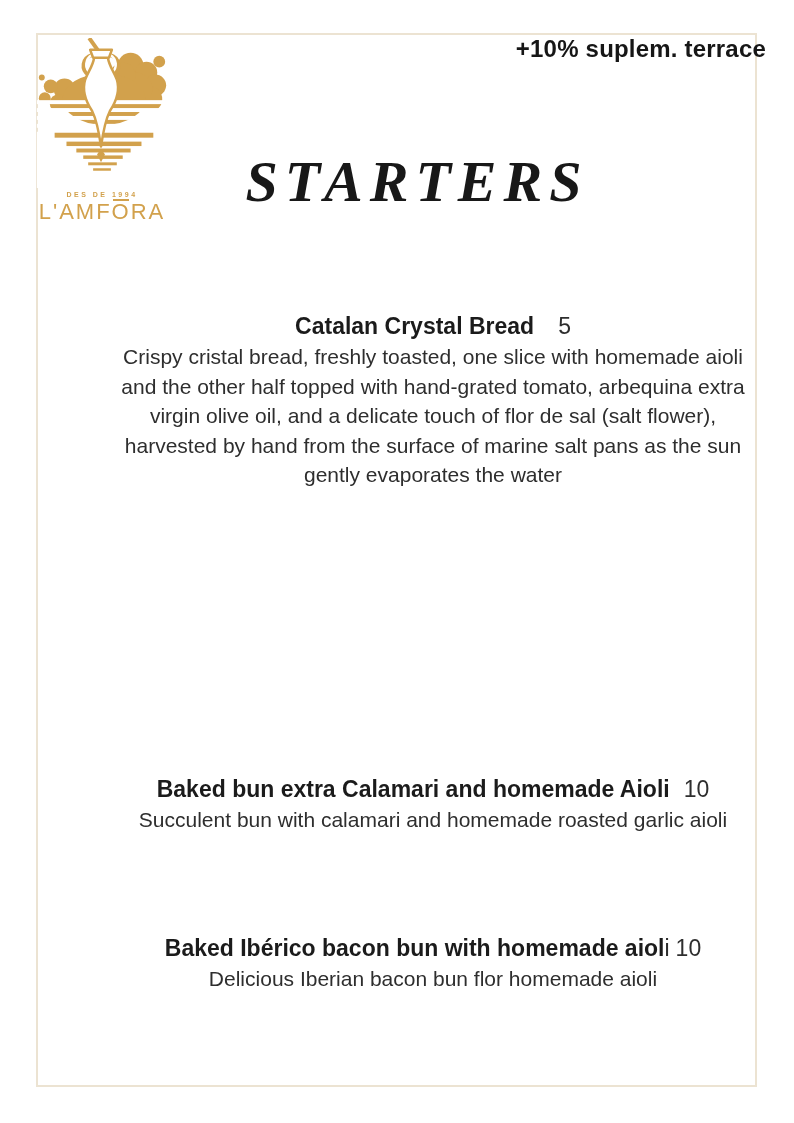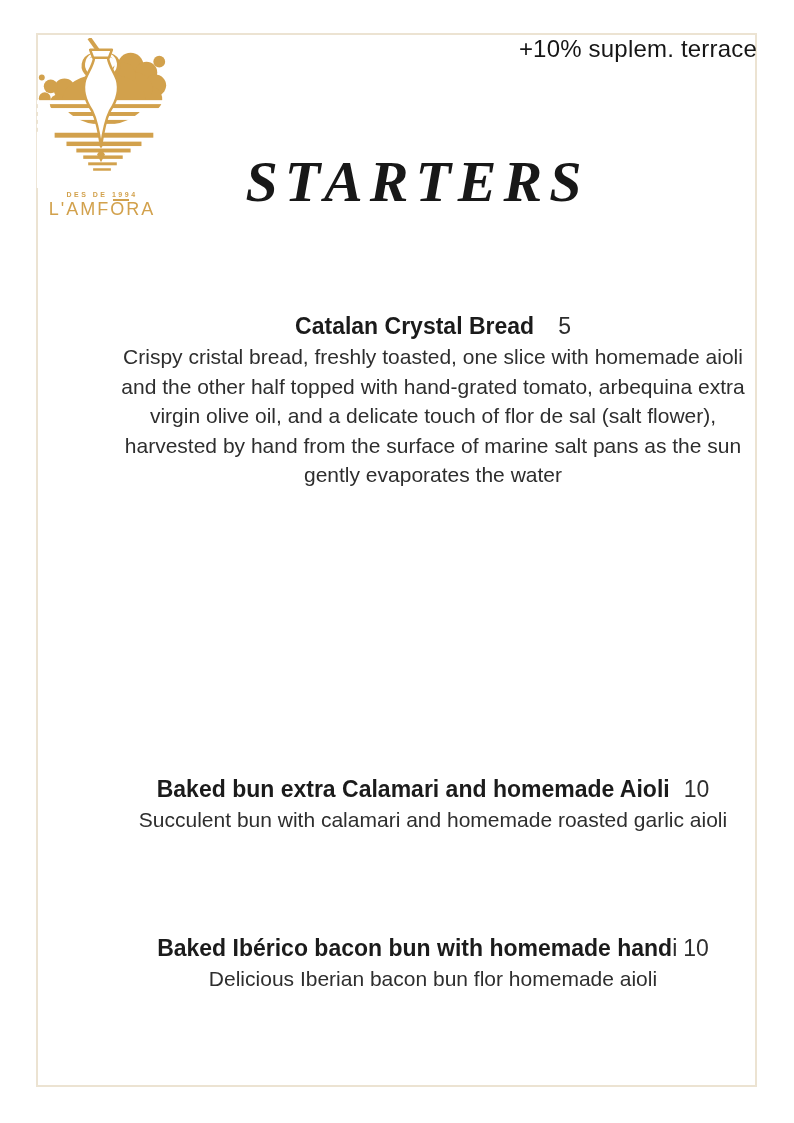--- a/index.html
+++ b/index.html
@@ -12,22 +12,22 @@
   }
   .border-frame{
     position:absolute;
     left:36px;top:33px;
     width:717px;height:1050px;
     border:2px solid #ece3d2;
     pointer-events:none;
   }
   .terrace-note{
     position:absolute;
-    top:35px;right:37px;
-    font-size:24px;font-weight:400;
+    top:35px;right:28px;
+    font-size:24px;font-weight:700;
     color:#161616;
     letter-spacing:0.2px;
     white-space:pre;
   }
   
   .logo{
     position:absolute;
     left:36px;top:38px;
     width:132px;
     text-align:center;
@@ -37,21 +37,21 @@
     margin-top:3px;
     font-size:7px;
     font-weight:700;
     letter-spacing:2.5px;
     color:#d2a14c;
     white-space:pre;
   }
   .logo-name{
     position:relative;
     margin-top:1px;
-    font-size:18px;
+    font-size:22px;
     font-weight:400;
     letter-spacing:2px;
     color:#d2a14c;
     white-space:pre;
   }
   .o-macron{
     position:absolute;
     left:77px;top:0px;
     width:16px;height:2px;
     background:#d2a14c;
@@ -180,17 +180,17 @@
 
   <section class="menu-item item-2">
   </section>
 
   <section class="menu-item item-3">
     <div class="item-title"><span class="item-name">Baked bun extra Calamari and homemade Aioli</span><span class="item-name-tail"></span><span class="item-price">10</span></div>
     <div class="item-desc">Succulent bun with calamari and homemade roasted garlic aioli</div>
   </section>
 
   <section class="menu-item item-4">
-    <div class="item-title"><span class="item-name">Baked Ibérico bacon bun with homemade hand</span><span class="item-name-tail">i</span><span class="item-price">10</span></div>
+    <div class="item-title"><span class="item-name">Baked Ibérico bacon bun with homemade aiol</span><span class="item-name-tail">i</span><span class="item-price">10</span></div>
     <div class="item-desc">Delicious Iberian bacon bun flor homemade aioli</div>
   </section>
 
 </div>
 
 </body></html>

